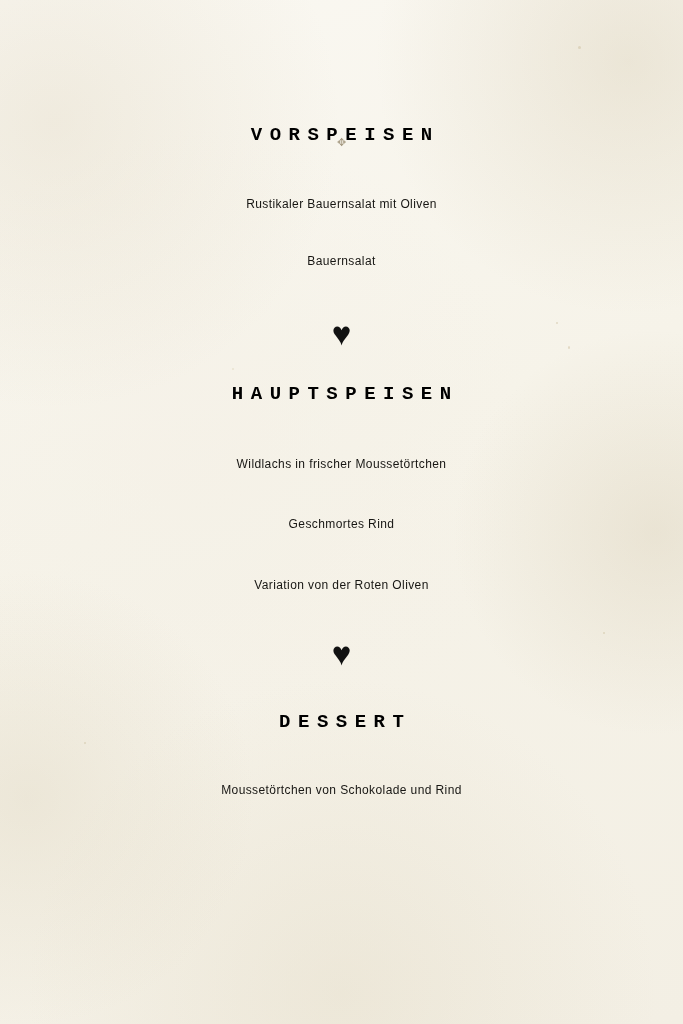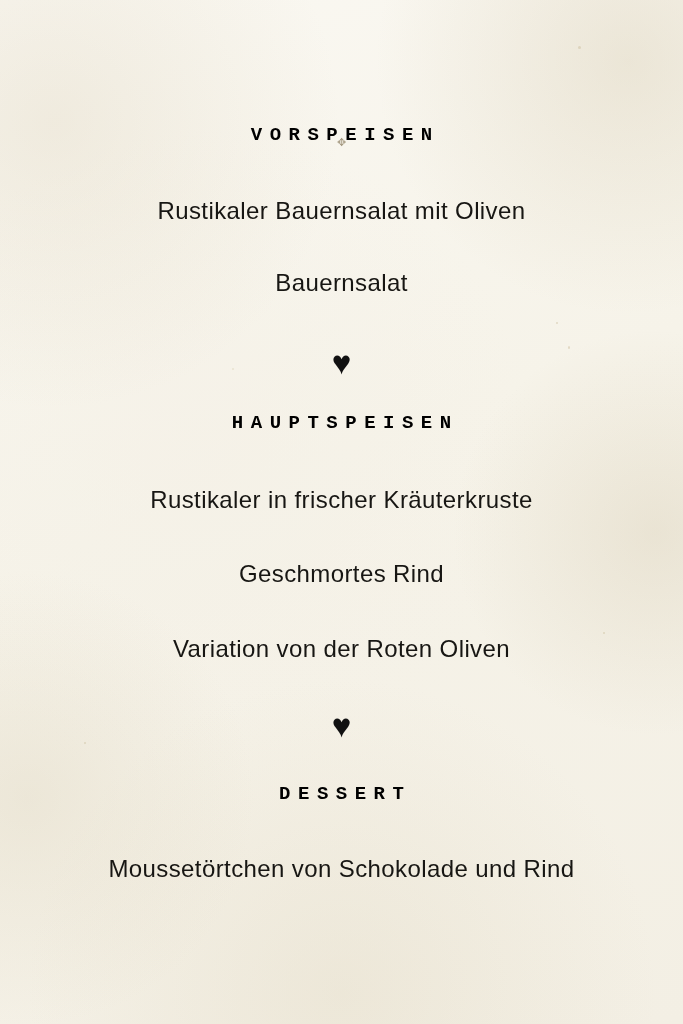--- a/index.html
+++ b/index.html
@@ -66,21 +66,21 @@
     font-family: Liberation Mono, monospace;
     font-size: 19px;
     font-weight: 700;
     letter-spacing: 7.5px;
     text-indent: 7.5px;
     color: #000000;
     margin: 0;
   }
   .item {
     font-family: "Liberation Sans", sans-serif;
-    font-size: 24px;
+    font-size: 12px;
     font-weight: 300;
     letter-spacing: 0.4px;
     color: #171613;
     margin: 0;
     line-height: 1.2;
   }
 
   
   #heading-vorspeisen { margin-top: 124px; }
   #vorspeisen-items .item { margin-top: 43px; }
@@ -124,21 +124,21 @@
       <p class="item">Rustikaler Bauernsalat mit Oliven</p>
       <p class="item">Bauernsalat</p>
     </div>
   </div>
 
   <span class="divider" id="divider-1">♥</span>
 
   <div class="section">
     <h2 class="section-heading" id="heading-hauptspeisen">HAUPTSPEISEN</h2>
     <div id="hauptspeisen-items">
-      <p class="item">Rustikaler in frischer Kräuterkruste</p>
+      <p class="item">Wildlachs in frischer Moussetörtchen</p>
       <p class="item">Geschmortes Rind</p>
       <p class="item">Variation von der Roten Oliven</p>
     </div>
   </div>
 
   <span class="divider" id="divider-2">♥</span>
 
   <div class="section">
     <h2 class="section-heading" id="heading-dessert">DESSERT</h2>
     <div id="dessert-items">

